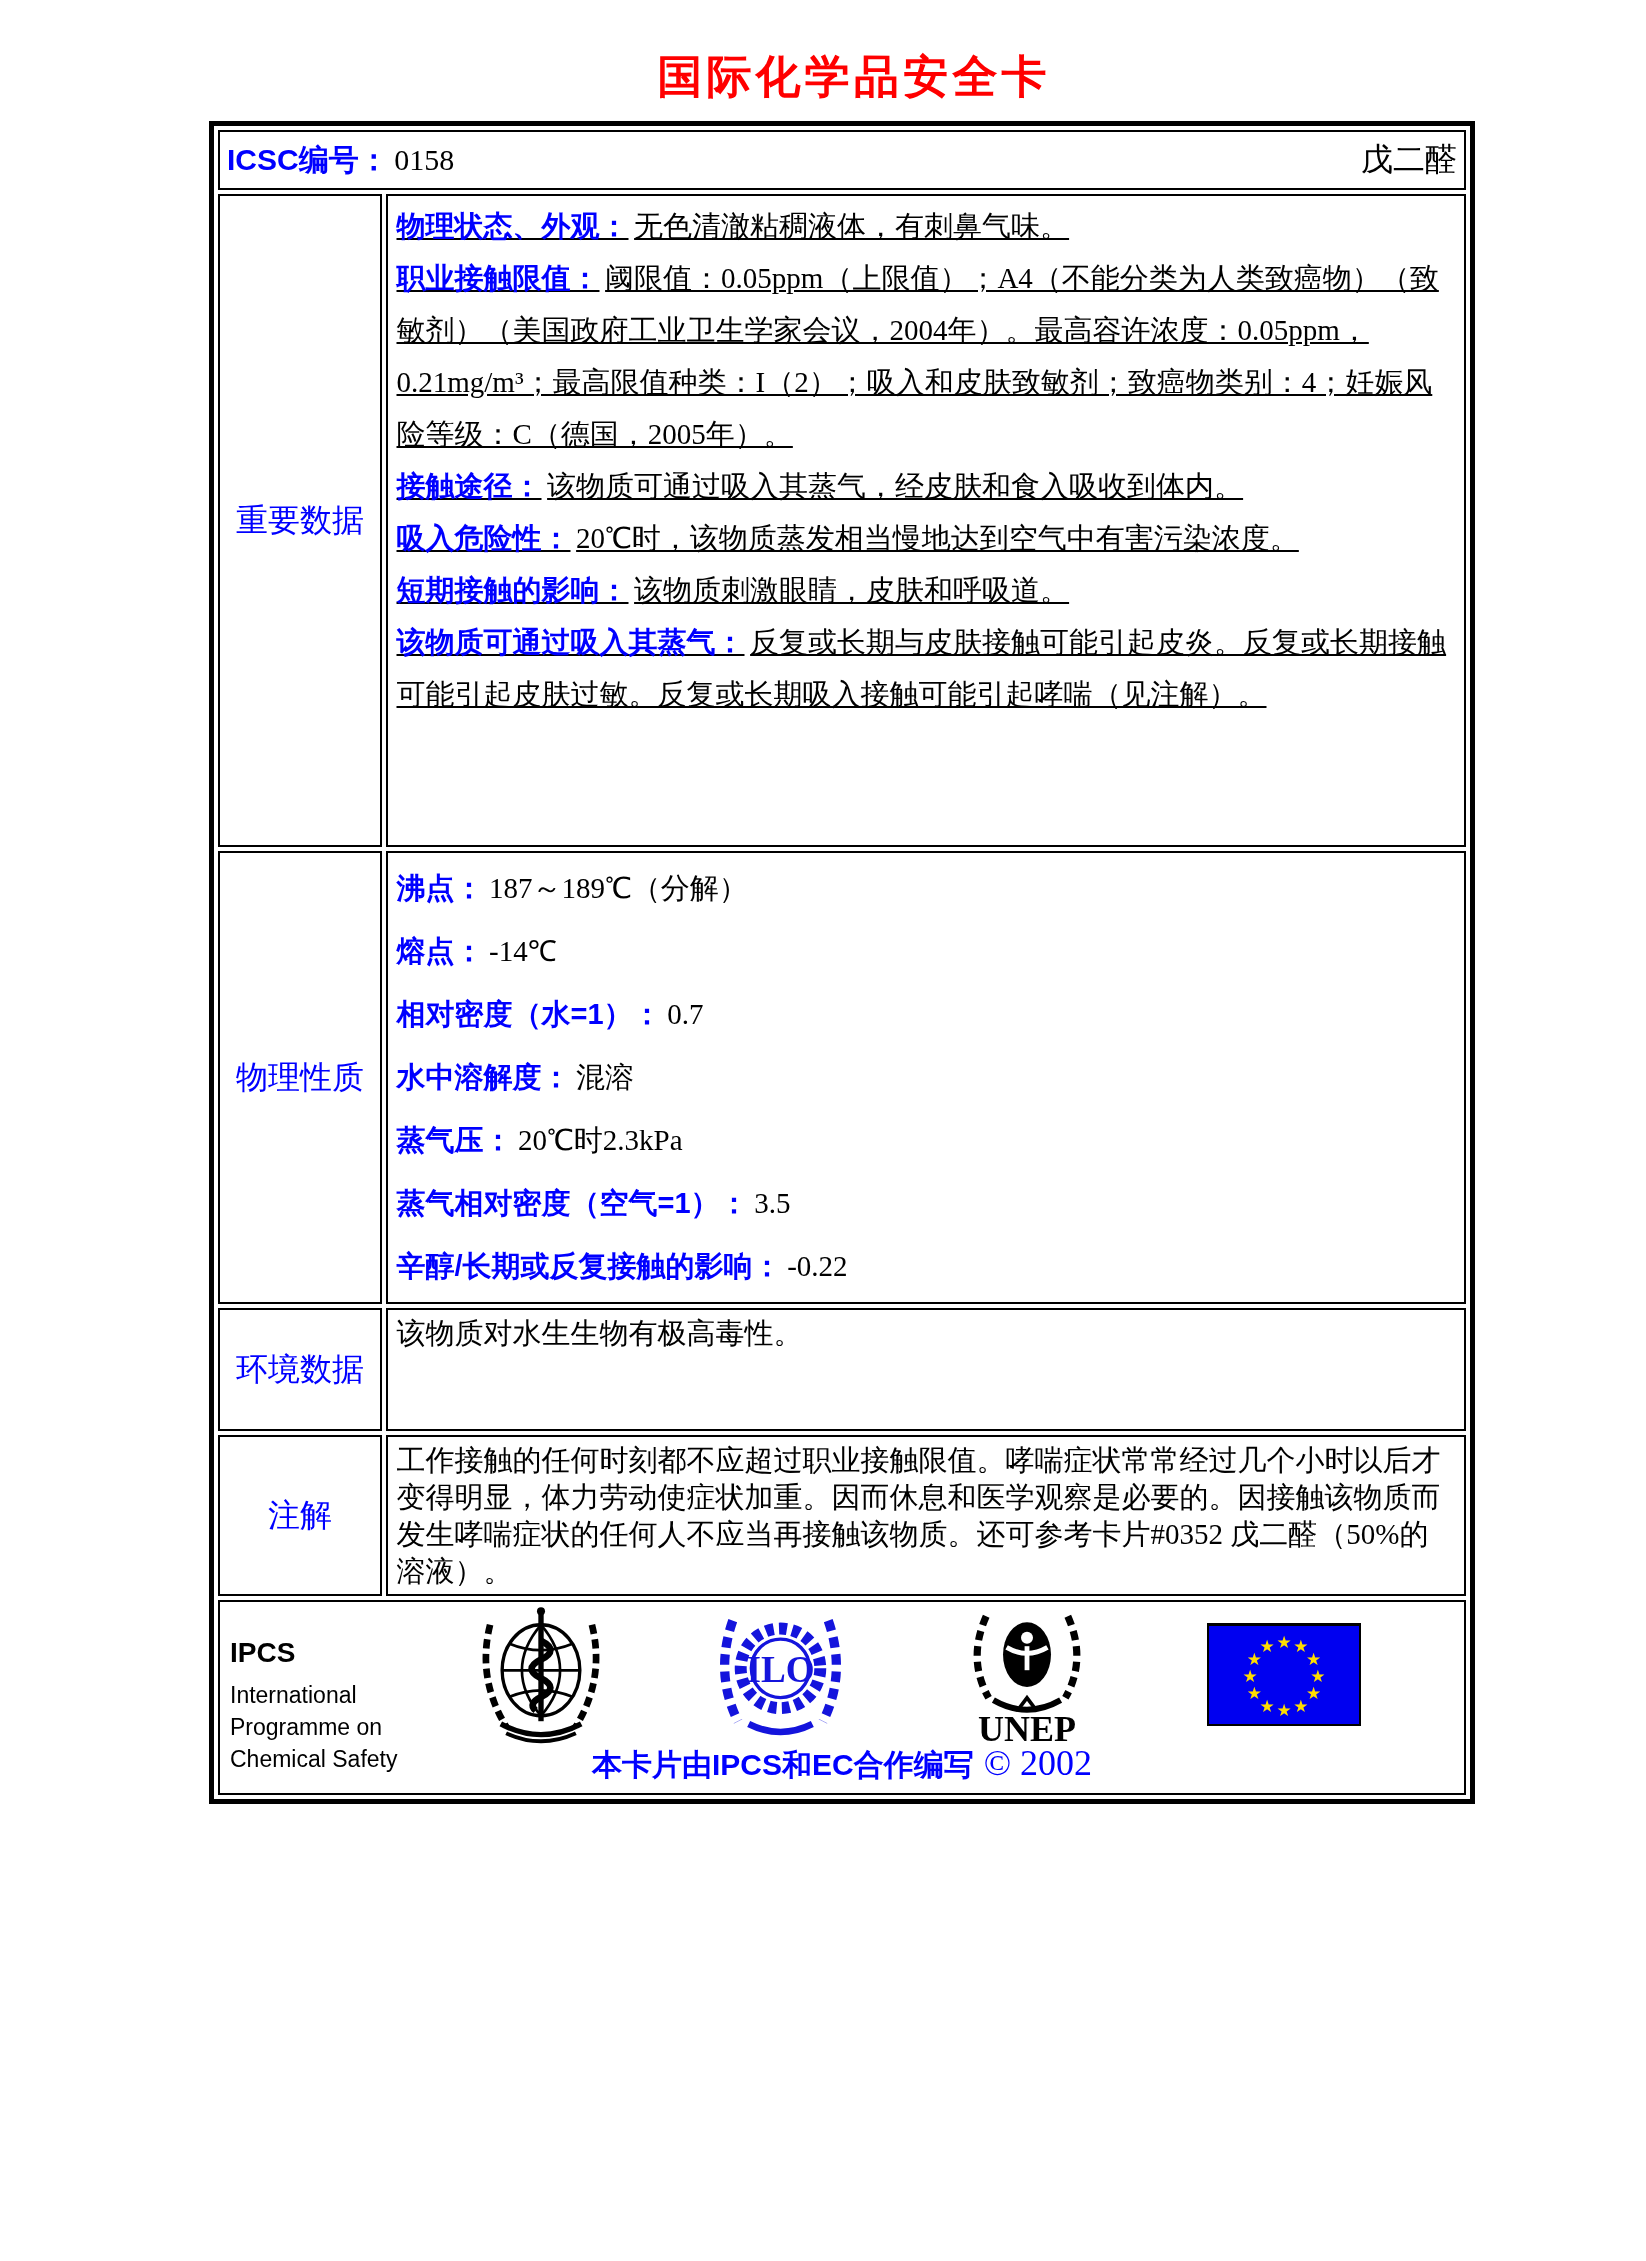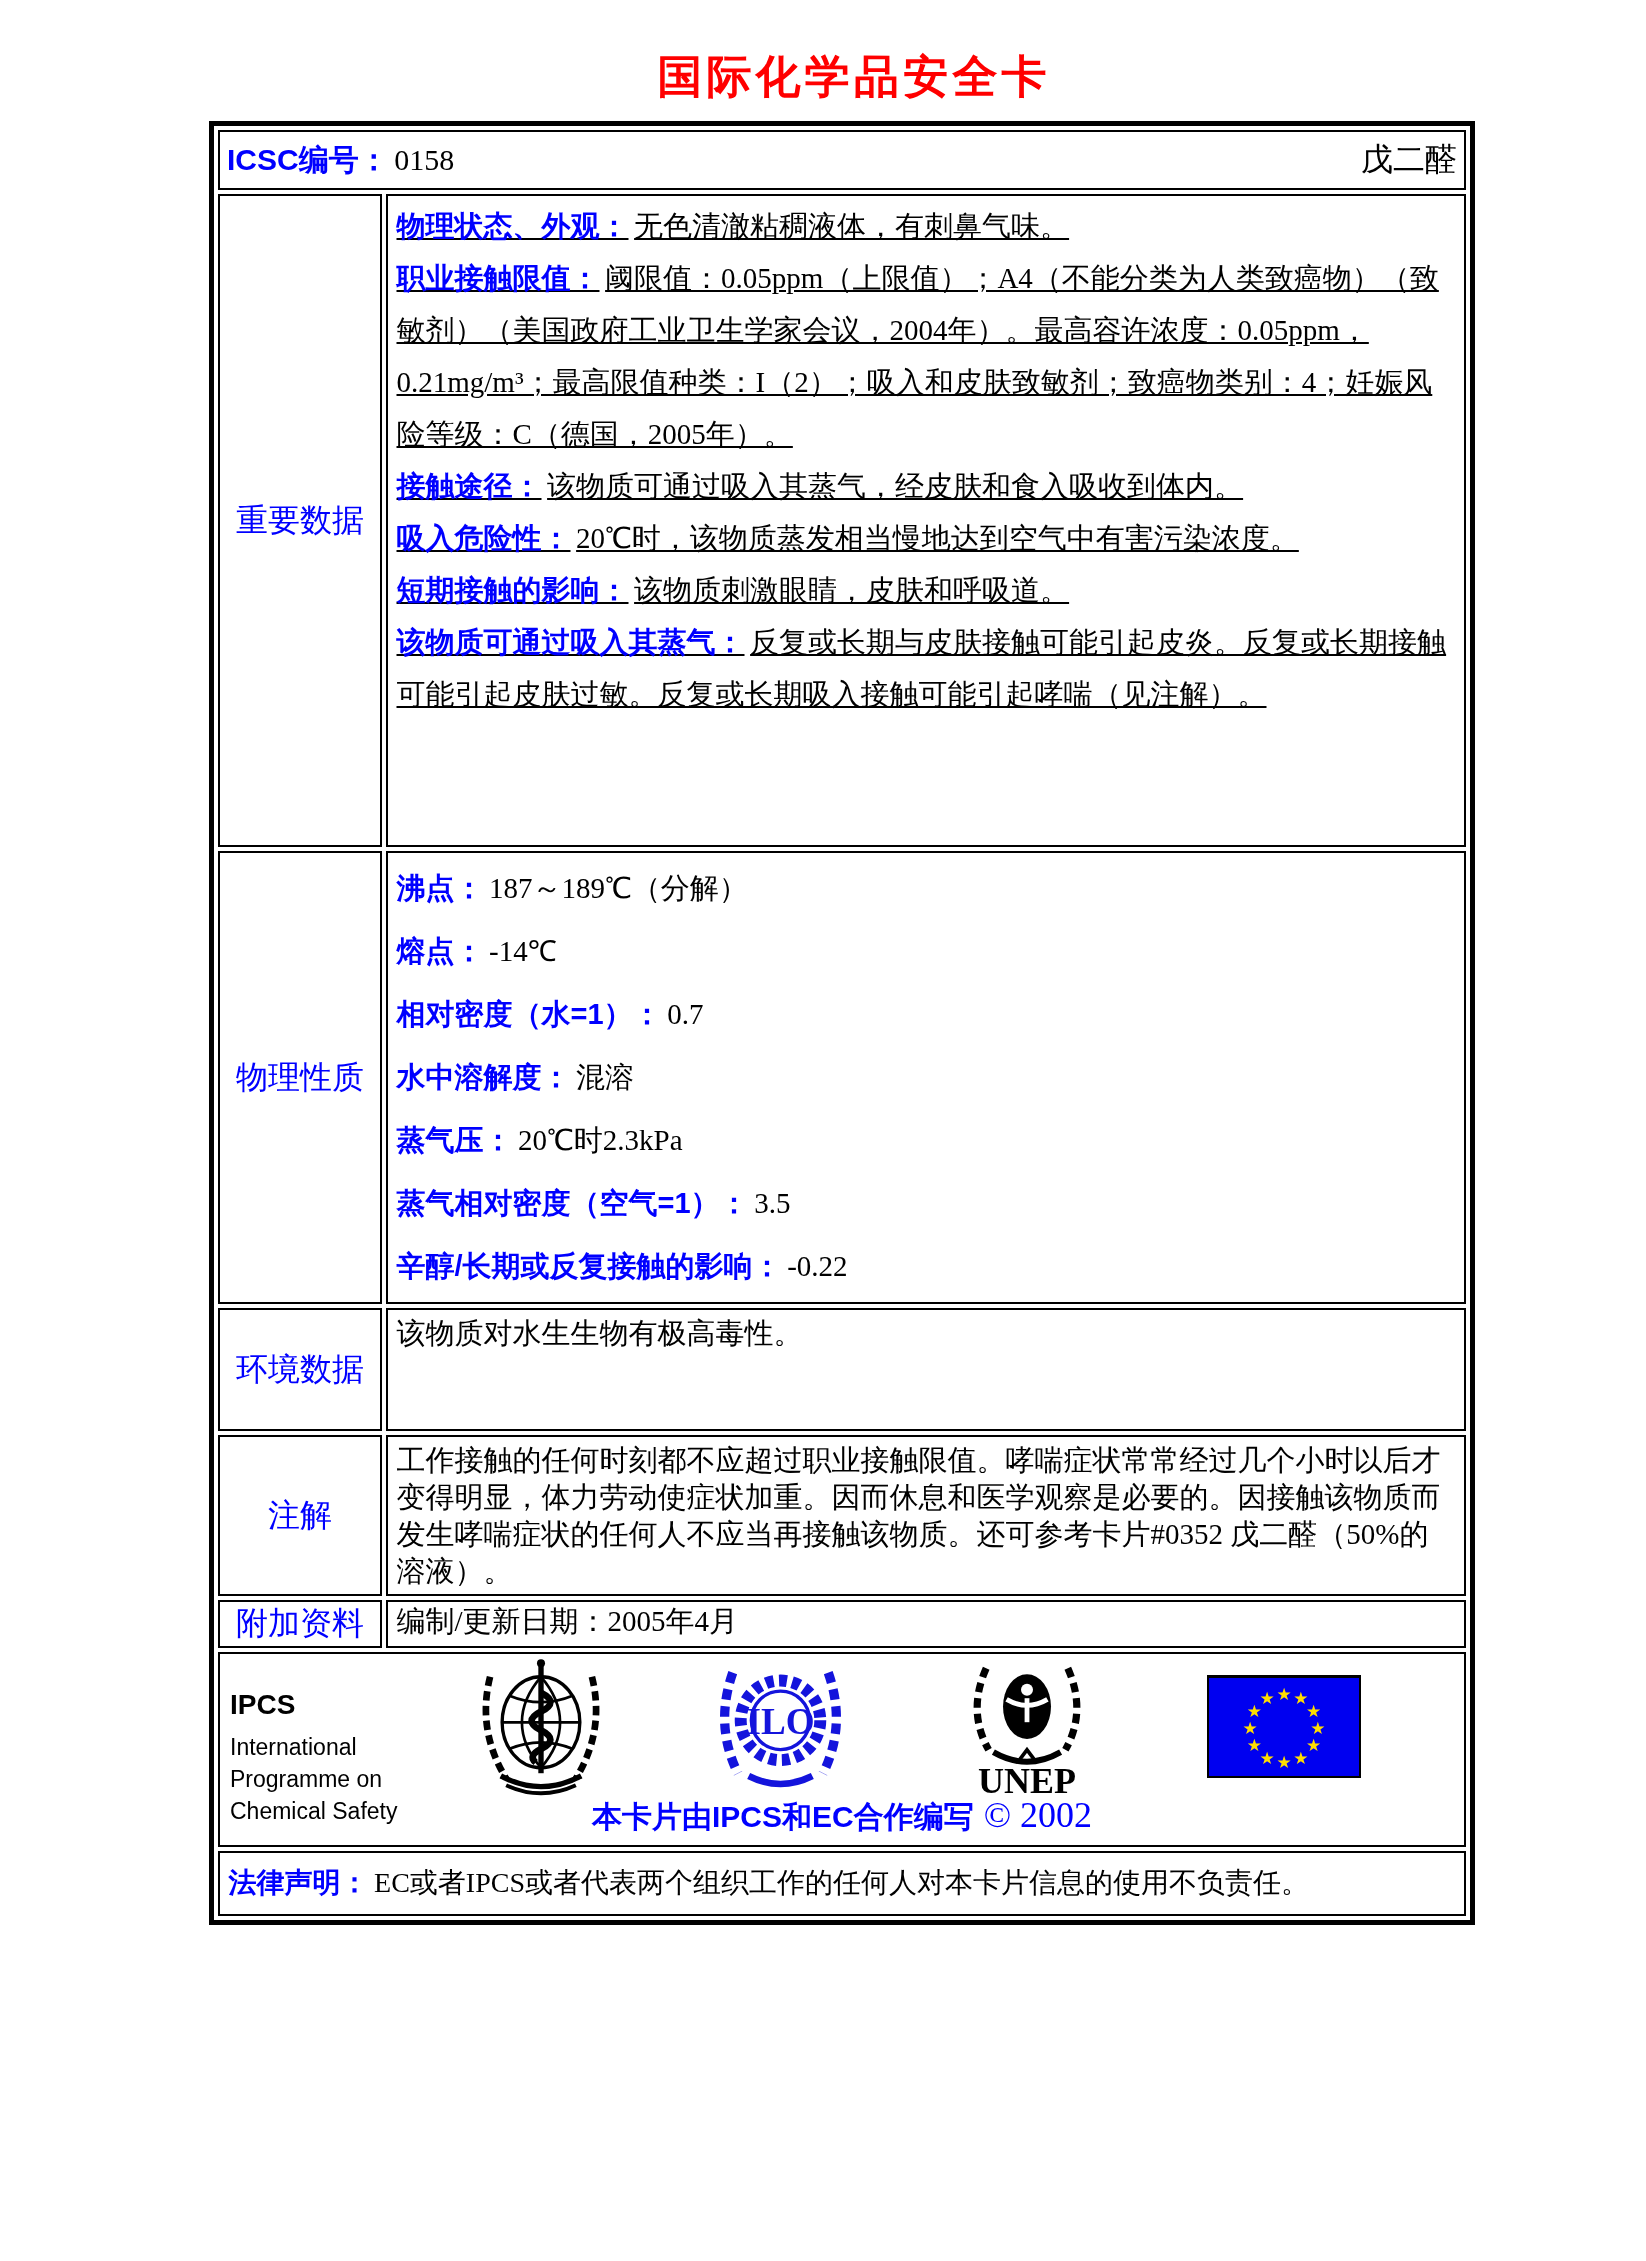--- a/index.html
+++ b/index.html
@@ -154,26 +154,20 @@
     </td>
   </tr>
 
   <tr>
     <td class="side" style="height:158px">注解</td>
     <td class="content">
       <p class="loose">工作接触的任何时刻都不应超过职业接触限值。哮喘症状常常经过几个小时以后才变得明显，体力劳动使症状加重。因而休息和医学观察是必要的。因接触该物质而发生哮喘症状的任何人不应当再接触该物质。还可参考卡片#0352 戊二醛（50%的溶液）。</p>
     </td>
   </tr>
 
-  <tr>
-    <td class="side" style="height:48px">附加资料</td>
-    <td>
-      <div class="single-line-cell">编制/更新日期：2005年4月</div>
-    </td>
-  </tr>
 
   <tr>
     <td colspan="2" style="height:195px">
       <div class="logos-wrap">
 
         <div class="ipcs-block">
           <div class="big">IPCS</div>
           <div class="ln">International</div>
           <div class="ln">Programme on</div>
           <div class="ln">Chemical Safety</div>
@@ -243,23 +237,15 @@
           </svg>
         </div>
 
         <div class="credit-line">
           <span class="main">本卡片由IPCS和EC合作编写</span><span class="copy">© 2002</span>
         </div>
       </div>
     </td>
   </tr>
 
-  <tr>
-    <td colspan="2" style="height:65px">
-      <div class="single-line-cell legal-cell">
-        <span class="blue-lbl">法律声明：</span>
-            <span>EC或者IPCS或者代表两个组织工作的任何人对本卡片信息的使用不负责任。</span>
-      </div>
-    </td>
-  </tr>
 </tbody>
   </table>
 
 
 </body></html>

